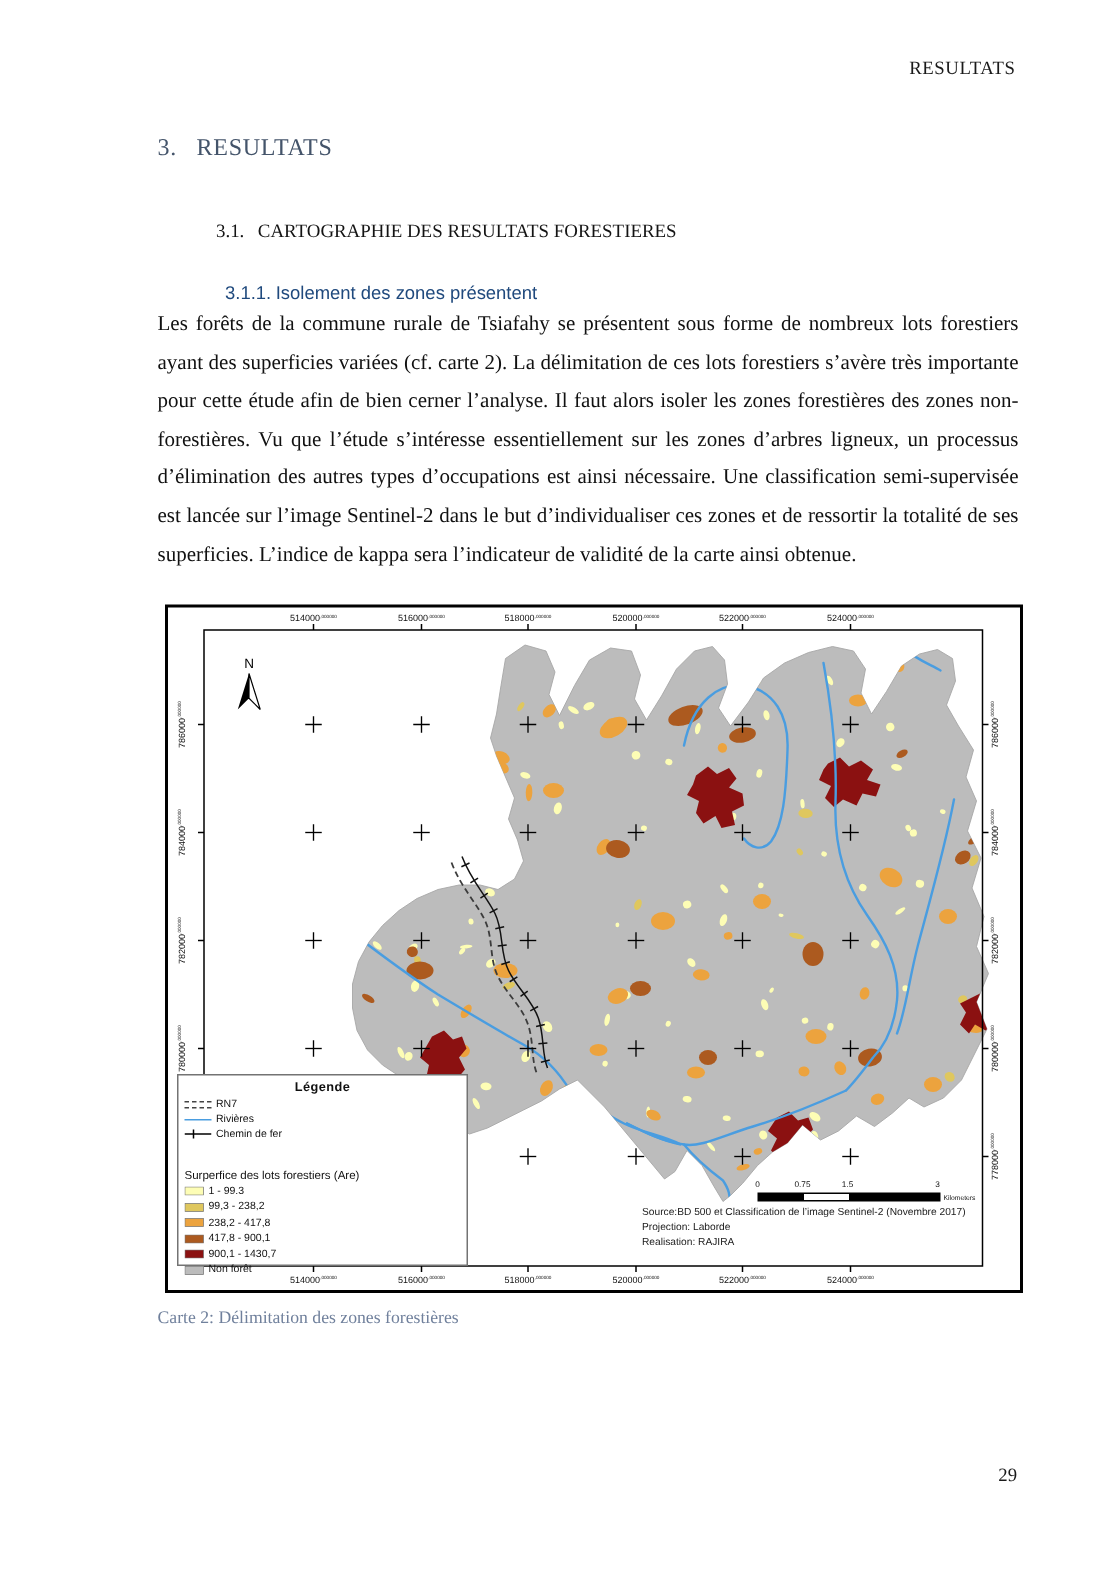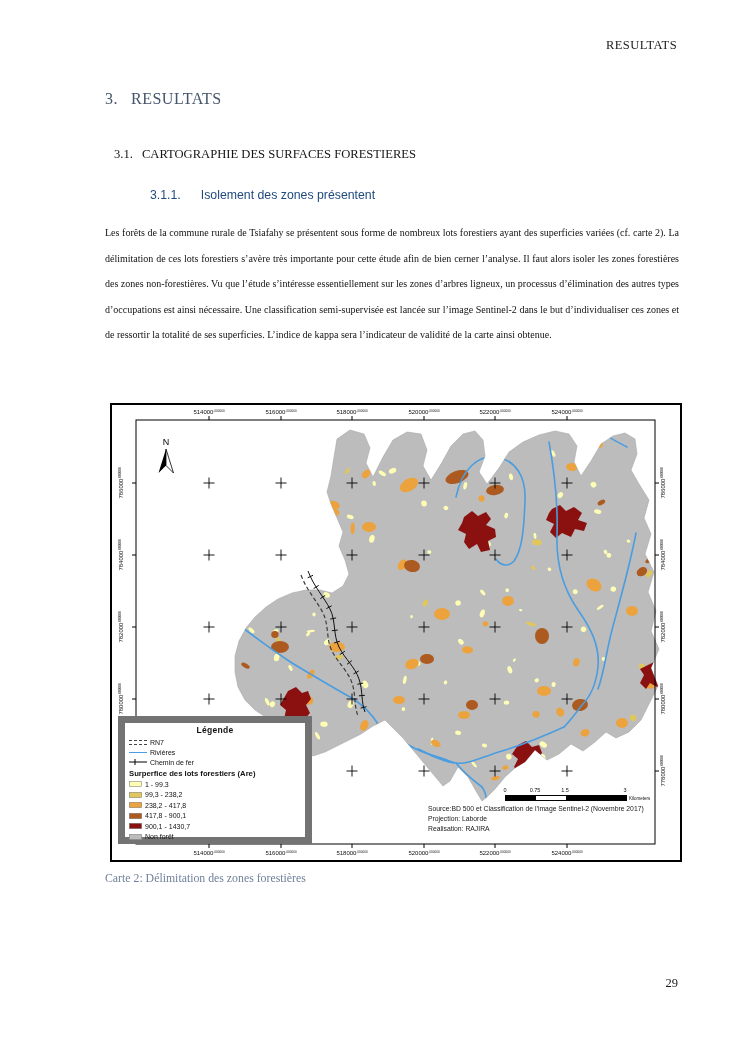--- a/index.html
+++ b/index.html
@@ -1,32 +1,32 @@
 <!DOCTYPE html>
 <html><head>
 <meta charset="utf-8">
 <style>
   html,body{margin:0;padding:0}
   body{width:745px;height:1053px;background:#ffffff;position:relative;
        font-family:"Liberation Serif",serif;color:#1a1a1a;overflow:hidden}
   .header-right{position:absolute;top:38px;right:68px;font-size:12.5px;letter-spacing:.4px}
   .h1{position:absolute;top:90px;left:105px;font-size:16px;color:#44546a;display:flex;gap:13px;letter-spacing:.5px}
-  .h2{position:absolute;top:147px;left:114px;font-size:12.6px;color:#141414;display:flex;gap:9px}
+  .h2{position:absolute;top:147px;left:144px;font-size:12.6px;color:#141414;display:flex;gap:9px}
   .h3{position:absolute;top:188px;left:150px;font-family:"Liberation Sans",sans-serif;
-      font-size:12.3px;color:#1f497d;display:flex;gap:20px}
-  .para{position:absolute;top:220px;left:105px;width:574px;font-size:10px;line-height:25.6px;
+      font-size:12.3px;color:#1f497d;display:flex;gap:3px}
+  .para{position:absolute;top:204px;left:105px;width:574px;font-size:14px;line-height:25.6px;
         text-align:justify;color:#111}
   .figure{position:absolute;left:110px;top:403px;width:568px;height:455px;border:2px solid #000;background:#fff}
   #map-svg{position:absolute;left:0;top:0;width:568px;height:455px;display:block}
-  .legend{position:absolute;left:6px;top:311px;width:194px;height:128px;background:#fff;border:7px solid #737373;
+  .legend{position:absolute;left:6px;top:311px;width:194px;height:128px;background:#fff;border:1px solid #737373;
           box-sizing:border-box;padding:2px 4px 1px 4px;font-family:"Liberation Sans",sans-serif;font-size:7px;color:#111}
   .lg-title{text-align:center;font-weight:bold;font-size:8.5px;margin-bottom:2px;letter-spacing:.3px}
   .lg-row{display:flex;align-items:center;gap:3px;height:10px}
   .lg-sym{width:18px;flex:0 0 18px;height:8px}
-  .lg-classes-title{font-weight:bold;font-size:7.7px;margin:2px 0 1px 0}
+  .lg-classes-title{font-weight:normal;font-size:7.7px;margin:18px 0 1px 0}
   .lg-class{display:flex;align-items:center;gap:3px;height:10.5px}
   .sw{width:13px;height:6px;flex:0 0 13px;display:block}
   .credits{position:absolute;left:316px;top:399px;font-family:"Liberation Sans",sans-serif;
            font-size:6.8px;line-height:1.45;color:#1a1a1a;white-space:nowrap}
   .scalebar{position:absolute;left:391px;top:382px;width:172px;height:17px;font-family:"Liberation Sans",sans-serif;color:#111}
   .sb-num{position:absolute;top:0;font-size:5.5px;transform:translateX(-50%)}
   .sb0{left:2px}.sb1{left:32px}.sb2{left:62px}.sb3{left:122px}
   .sb-bar{position:absolute;left:2px;top:8px;width:120px;height:4px;border:1px solid #000;display:flex}
   .sb-bar i{display:block;height:100%}
   .s1{width:30px;background:#000}.s2{width:30px;background:#fff}.s3{width:60px;background:#000}
@@ -41,21 +41,21 @@
 
 <div class="header-right">RESULTATS</div>
 
 <div class="h1">
   <span>3.</span>
   <span>RESULTATS</span>
 </div>
 
 <div class="h2">
   <span>3.1.</span>
-  <span>CARTOGRAPHIE DES SURFACES FORESTIERES</span>
+  <span>CARTOGRAPHIE DES RESULTATS FORESTIERES</span>
 </div>
 
 <div class="h3">
   <span>3.1.1.</span>
   <span>Isolement des zones présentent</span>
 </div>
 
 <div class="para">Les forêts de la commune rurale de Tsiafahy se présentent sous forme de nombreux lots forestiers ayant des superficies variées (cf. carte 2). La délimitation de ces lots forestiers s’avère très importante pour cette étude afin de bien cerner l’analyse. Il faut alors isoler les zones forestières des zones non-forestières. Vu que l’étude s’intéresse essentiellement sur les zones d’arbres ligneux, un processus d’élimination des autres types d’occupations est ainsi nécessaire. Une classification semi-supervisée est lancée sur l’image Sentinel-2 dans le but d’individualiser ces zones et de ressortir la totalité de ses superficies. L’indice de kappa sera l’indicateur de validité de la carte ainsi obtenue.</div>
 
 <div class="figure">

